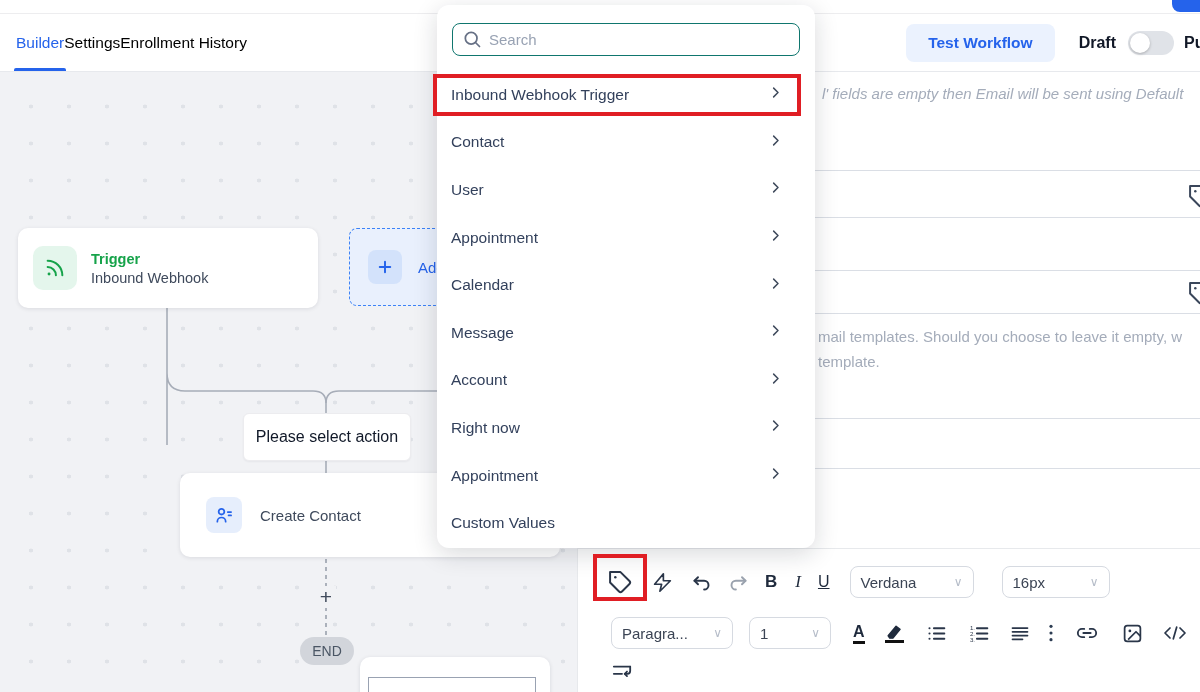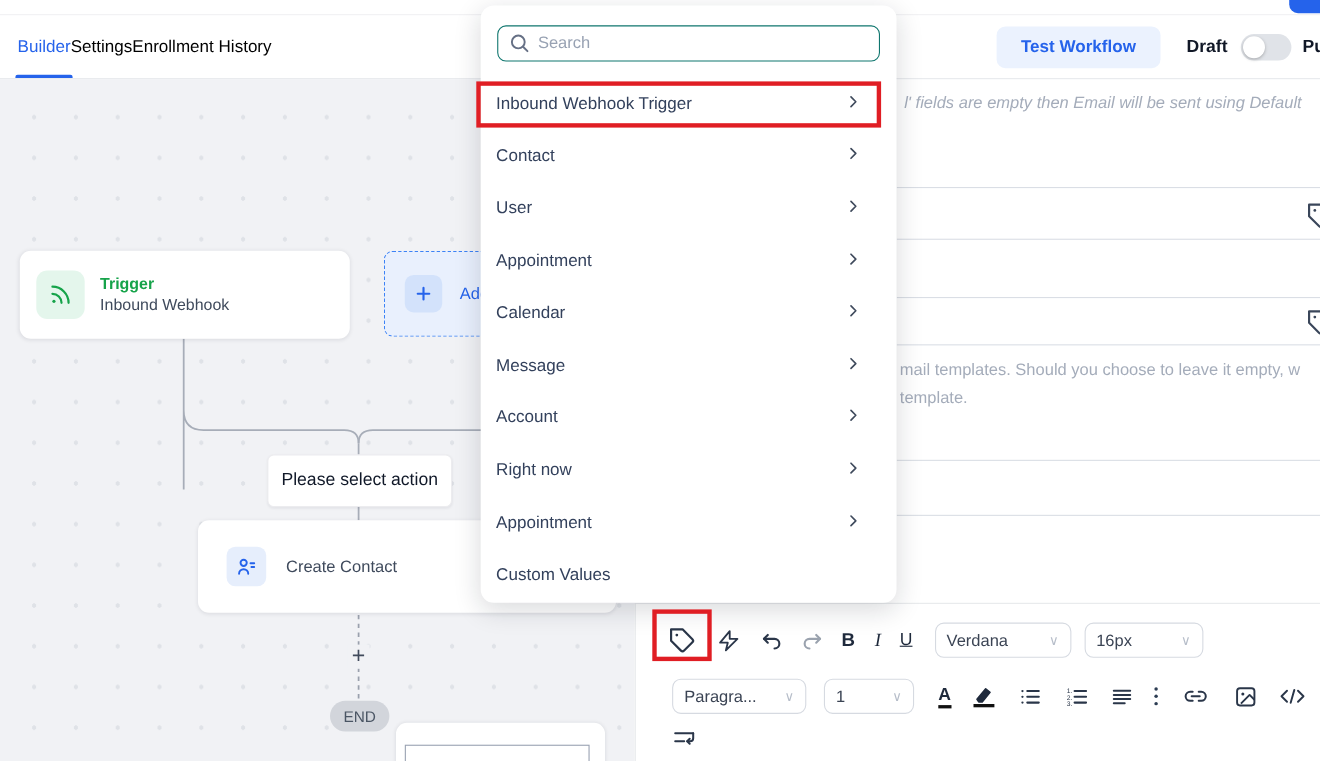--- a/index.html
+++ b/index.html
@@ -209,21 +209,21 @@
             <path d="M20 10H9a5 5 0 0 0 0 10"></path>
           </svg>
       </button>
       <button class="tb-btn tb-b" style="margin-left:16px">B</button>
       <button class="tb-btn tb-i" style="margin-left:18px">I</button>
       <button class="tb-btn tb-u" style="margin-left:17px">U</button>
       <div class="select-box" style="margin-left:20px;width:124px">
         <span>Verdana</span>
           <span class="sel-chev">∨</span>
       </div>
-      <div class="select-box" style="margin-left:12px;width:108px">
+      <div class="select-box" style="margin-left:28px;width:108px">
         <span>16px</span>
           <span class="sel-chev">∨</span>
       </div>
     </div>
 
     <div class="tb-row tb-row2">
       <div class="select-box" style="width:122px">
         <span>Paragra...</span>
           <span class="sel-chev">∨</span>
       </div>

